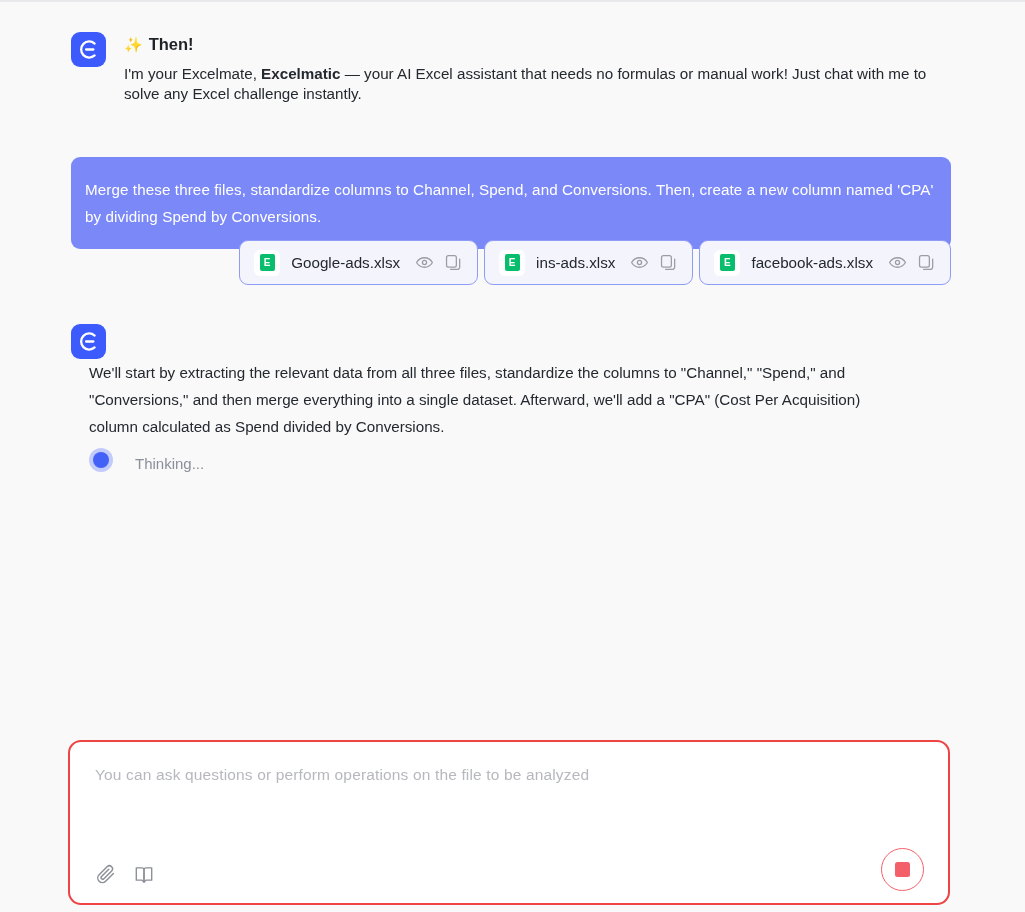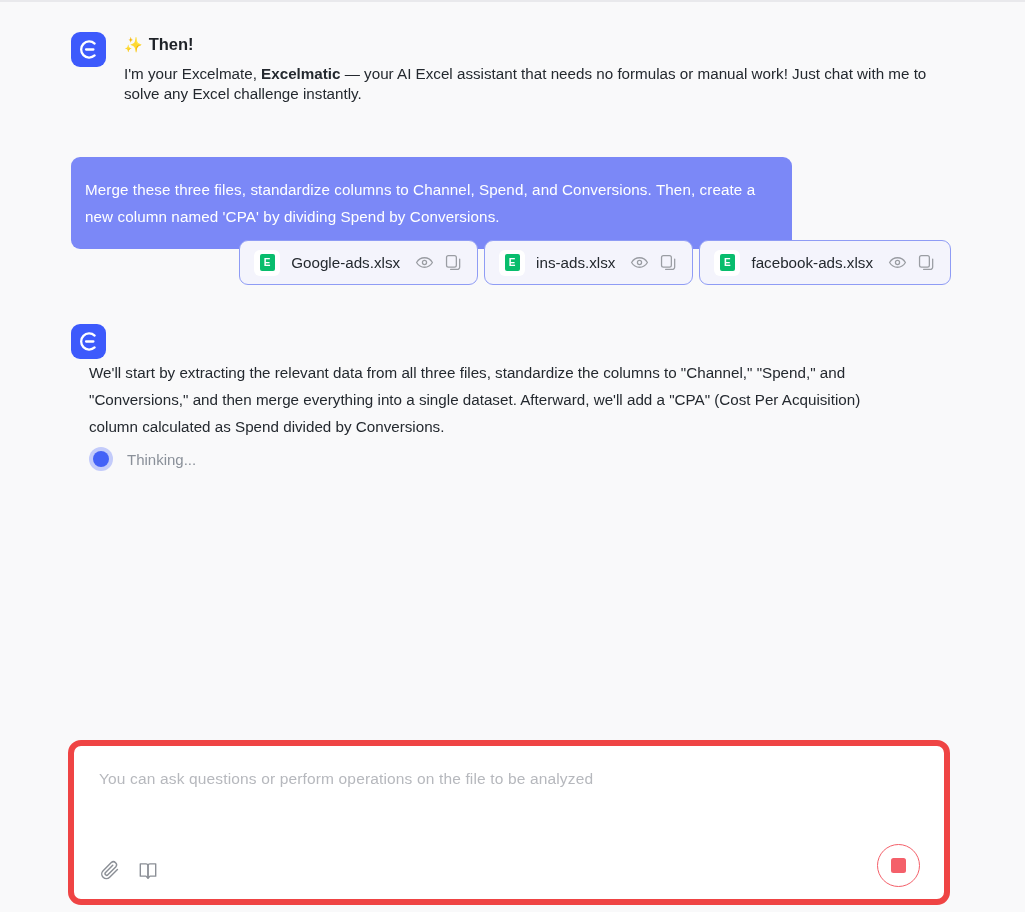--- a/index.html
+++ b/index.html
@@ -75,21 +75,21 @@
     color: #24292f;
     width: 828px;
   }
   .greeting-text b { font-weight: bold; }
 
   
   #user-bubble {
     position: absolute;
     left: 71px;
     top: 157px;
-    width: 721px;
+    width: 880px;
     background: #7b88f7;
     color: #ffffff;
     border-radius: 9px;
     padding: 19px 14px 19px 14px;
     font-size: 15.2px;
     line-height: 27px;
     letter-spacing: 0.1px;
   }
 
   
@@ -148,22 +148,22 @@
   .para {
     font-size: 15.2px;
     line-height: 27px;
     color: #24292f;
     width: 812px;
   }
   .para + .para { margin-top: 24px; }
 
   .thinking {
     display: flex;
-    align-items: center;
-    gap: 14px;
+    align-items: flex-end;
+    gap: 22px;
     margin-top: 6px;
     height: 26px;
   }
   .spinner-dot {
     width: 24px; height: 24px;
     border-radius: 50%;
     background: #c3cbfa;
     display: flex; align-items: center; justify-content: center;
     flex: 0 0 24px;
   }
@@ -179,21 +179,21 @@
   }
 
   
   #composer {
     position: absolute;
     left: 68px;
     top: 740px;
     width: 882px;
     height: 165px;
     background: #ffffff;
-    border: 6px solid #ef4444;
+    border: 2px solid #ef4444;
     border-radius: 13px;
   }
 
   .composer-placeholder {
     position: absolute;
     left: 25px;
     top: 24px;
     font-size: 15.5px;
     color: #b6b8bd;
     letter-spacing: 0.15px;

